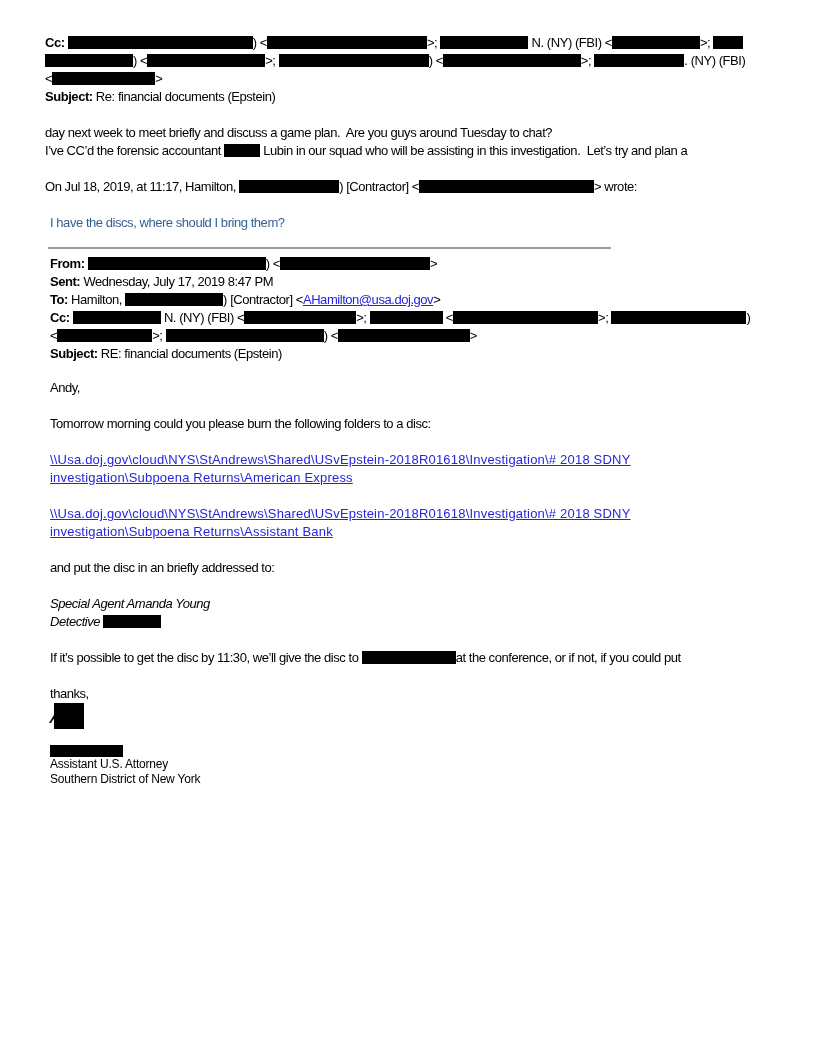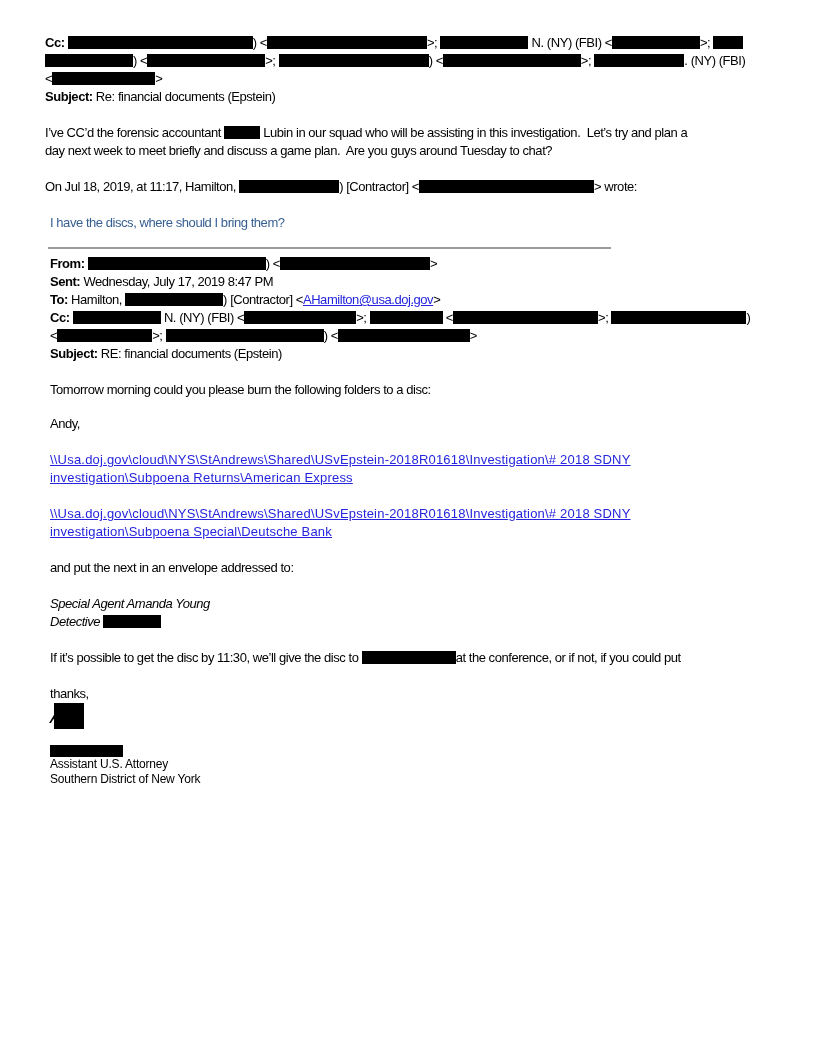--- a/index.html
+++ b/index.html
@@ -43,54 +43,54 @@
 <body>
 
 <div class="page">
     <div class="block" style="margin-top: 0px;">
       <div class="line"><span class="bold">Cc: </span><span class="redact" style="width: 185px;"></span><span>) &lt;</span><span class="redact" style="width: 160px;"></span><span>&gt;; </span><span class="redact" style="width: 88px;"></span><span> N. (NY) (FBI) &lt;</span><span class="redact" style="width: 88px;"></span><span>&gt;; </span><span class="redact" style="width: 30px;"></span></div>
       <div class="line"><span class="redact" style="width: 88px;"></span><span>) &lt;</span><span class="redact" style="width: 118px;"></span><span>&gt;; </span><span class="redact" style="width: 150px;"></span><span>) &lt;</span><span class="redact" style="width: 138px;"></span><span>&gt;; </span><span class="redact" style="width: 90px;"></span><span>. (NY) (FBI)</span></div>
       <div class="line"><span>&lt;</span><span class="redact" style="width: 103px;"></span><span>&gt;</span></div>
       <div class="line"><span class="bold">Subject: </span><span>Re: financial documents (Epstein)</span></div>
     </div>
     <div class="block" style="margin-top: 18px;">
+      <div class="line"><span>day next week to meet briefly and discuss a game plan.  Are you guys around Tuesday to chat?</span></div>
       <div class="line"><span>I’ve CC’d the forensic accountant </span><span class="redact" style="width: 36px;"></span><span> Lubin in our squad who will be assisting in this investigation.  Let’s try and plan a</span></div>
-      <div class="line"><span>day next week to meet briefly and discuss a game plan.  Are you guys around Tuesday to chat?</span></div>
     </div>
     <div class="block" style="margin-top: 18px;">
       <div class="line"><span>On Jul 18, 2019, at 11:17, Hamilton, </span><span class="redact" style="width: 100px;"></span><span>) [Contractor] &lt;</span><span class="redact" style="width: 175px;"></span><span>&gt; wrote:</span></div>
     </div>
     <div class="block quoted" style="margin-top: 18px;">
       <div class="line"><span class="reply-text">I have the discs, where should I bring them?</span></div>
     </div>
     <div class="hr" style="margin-top: 15px;"></div>
     <div class="block quoted" style="margin-top: 6px;">
       <div class="line"><span class="bold">From: </span><span class="redact" style="width: 178px;"></span><span>) &lt;</span><span class="redact" style="width: 150px;"></span><span>&gt;</span></div>
       <div class="line"><span class="bold">Sent: </span><span>Wednesday, July 17, 2019 8:47 PM</span></div>
       <div class="line"><span class="bold">To: </span><span>Hamilton, </span><span class="redact" style="width: 98px;"></span><span>) [Contractor] &lt;</span><a class="link" href="#">AHamilton@usa.doj.gov</a><span>&gt;</span></div>
       <div class="line"><span class="bold">Cc: </span><span class="redact" style="width: 88px;"></span><span> N. (NY) (FBI) &lt;</span><span class="redact" style="width: 112px;"></span><span>&gt;; </span><span class="redact" style="width: 73px;"></span><span> &lt;</span><span class="redact" style="width: 145px;"></span><span>&gt;; </span><span class="redact" style="width: 135px;"></span><span>)</span></div>
       <div class="line"><span>&lt;</span><span class="redact" style="width: 95px;"></span><span>&gt;; </span><span class="redact" style="width: 158px;"></span><span>) &lt;</span><span class="redact" style="width: 132px;"></span><span>&gt;</span></div>
       <div class="line"><span class="bold">Subject: </span><span>RE: financial documents (Epstein)</span></div>
     </div>
+    <div class="block quoted" style="margin-top: 16px;">
+      <div class="line"><span>Andy,</span></div>
+    </div>
     <div class="block quoted" style="margin-top: 18px;">
       <div class="line"><span>Tomorrow morning could you please burn the following folders to a disc:</span></div>
-    </div>
-    <div class="block quoted" style="margin-top: 16px;">
-      <div class="line"><span>Andy,</span></div>
     </div>
     <div class="block quoted linkp" style="margin-top: 18px;">
       <div class="line"><a class="link" href="#">\\Usa.doj.gov\cloud\NYS\StAndrews\Shared\USvEpstein-2018R01618\Investigation\# 2018 SDNY</a></div>
       <div class="line"><a class="link" href="#">investigation\Subpoena Returns\American Express</a></div>
     </div>
     <div class="block quoted linkp" style="margin-top: 18px;">
       <div class="line"><a class="link" href="#">\\Usa.doj.gov\cloud\NYS\StAndrews\Shared\USvEpstein-2018R01618\Investigation\# 2018 SDNY</a></div>
-      <div class="line"><a class="link" href="#">investigation\Subpoena Special\Deutsche Bank</a></div>
+      <div class="line"><a class="link" href="#">investigation\Subpoena Returns\Assistant Bank</a></div>
     </div>
     <div class="block quoted" style="margin-top: 18px;">
-      <div class="line"><span>and put the next in an envelope addressed to:</span></div>
+      <div class="line"><span>and put the disc in an briefly addressed to:</span></div>
     </div>
     <div class="block quoted" style="margin-top: 18px; font-style: italic;">
       <div class="line"><span>Special Agent Amanda Young</span></div>
       <div class="line"><span>Detective </span><span class="redact" style="width: 58px;"></span></div>
     </div>
     <div class="block quoted" style="margin-top: 18px;">
       <div class="line"><span>If it’s possible to get the disc by 11:30, we’ll give the disc to </span><span class="redact" style="width: 94px;"></span><span>at the conference, or if not, if you could put</span></div>
     </div>
     <div class="block quoted" style="margin-top: 18px;">
       <div class="line"><span>thanks,</span></div>

